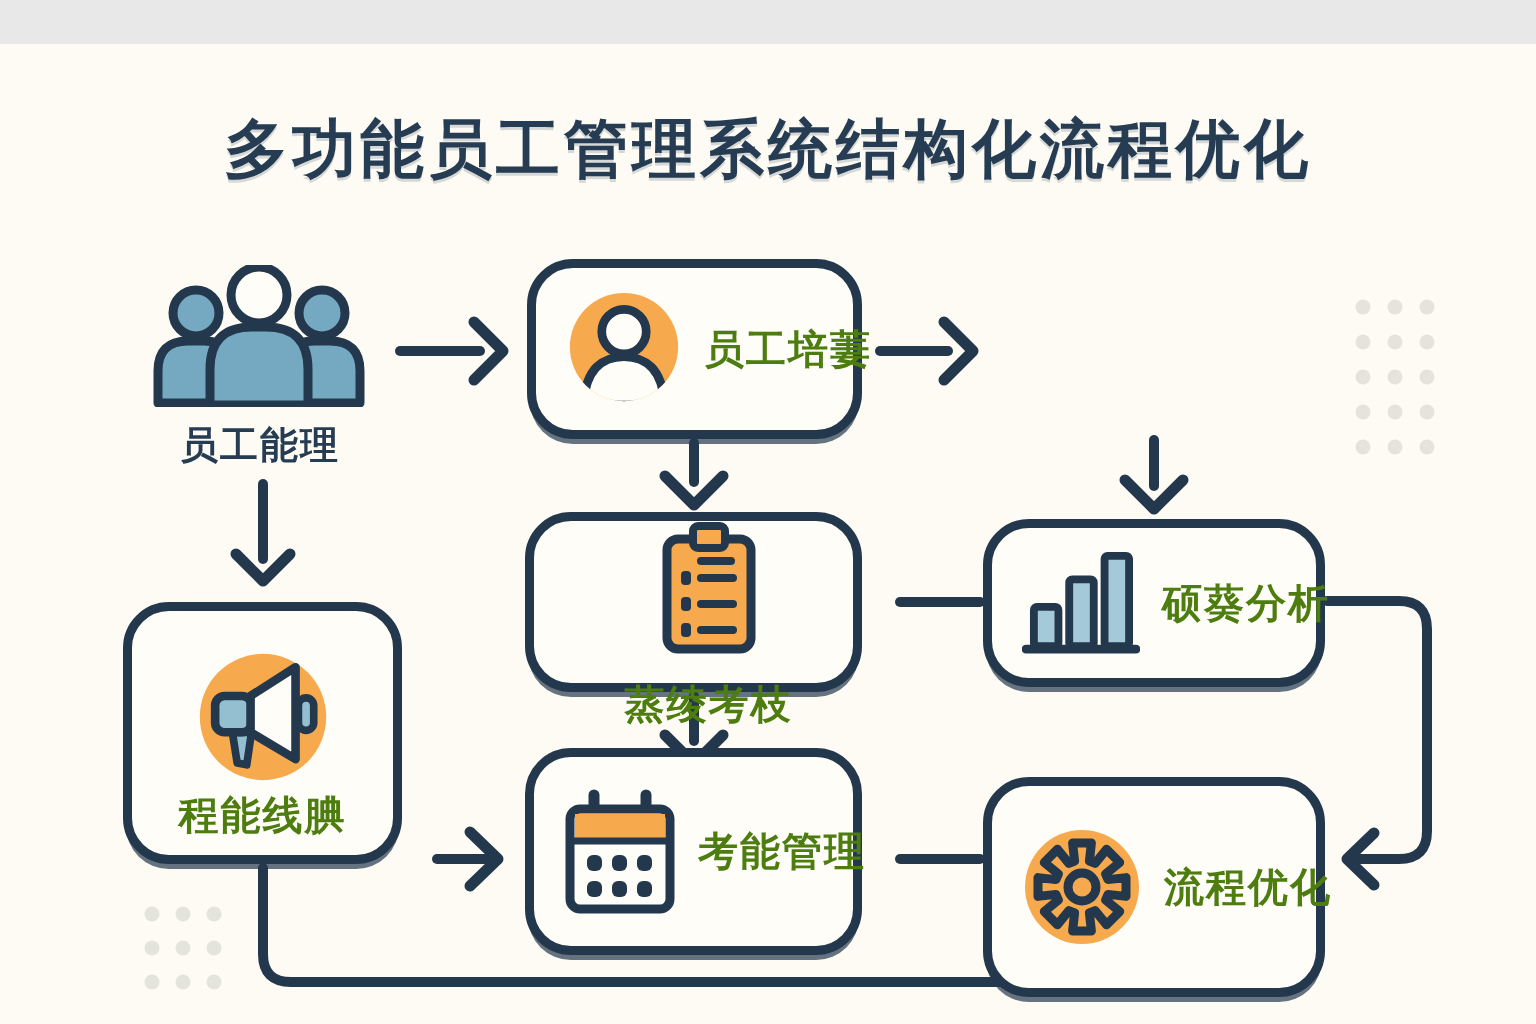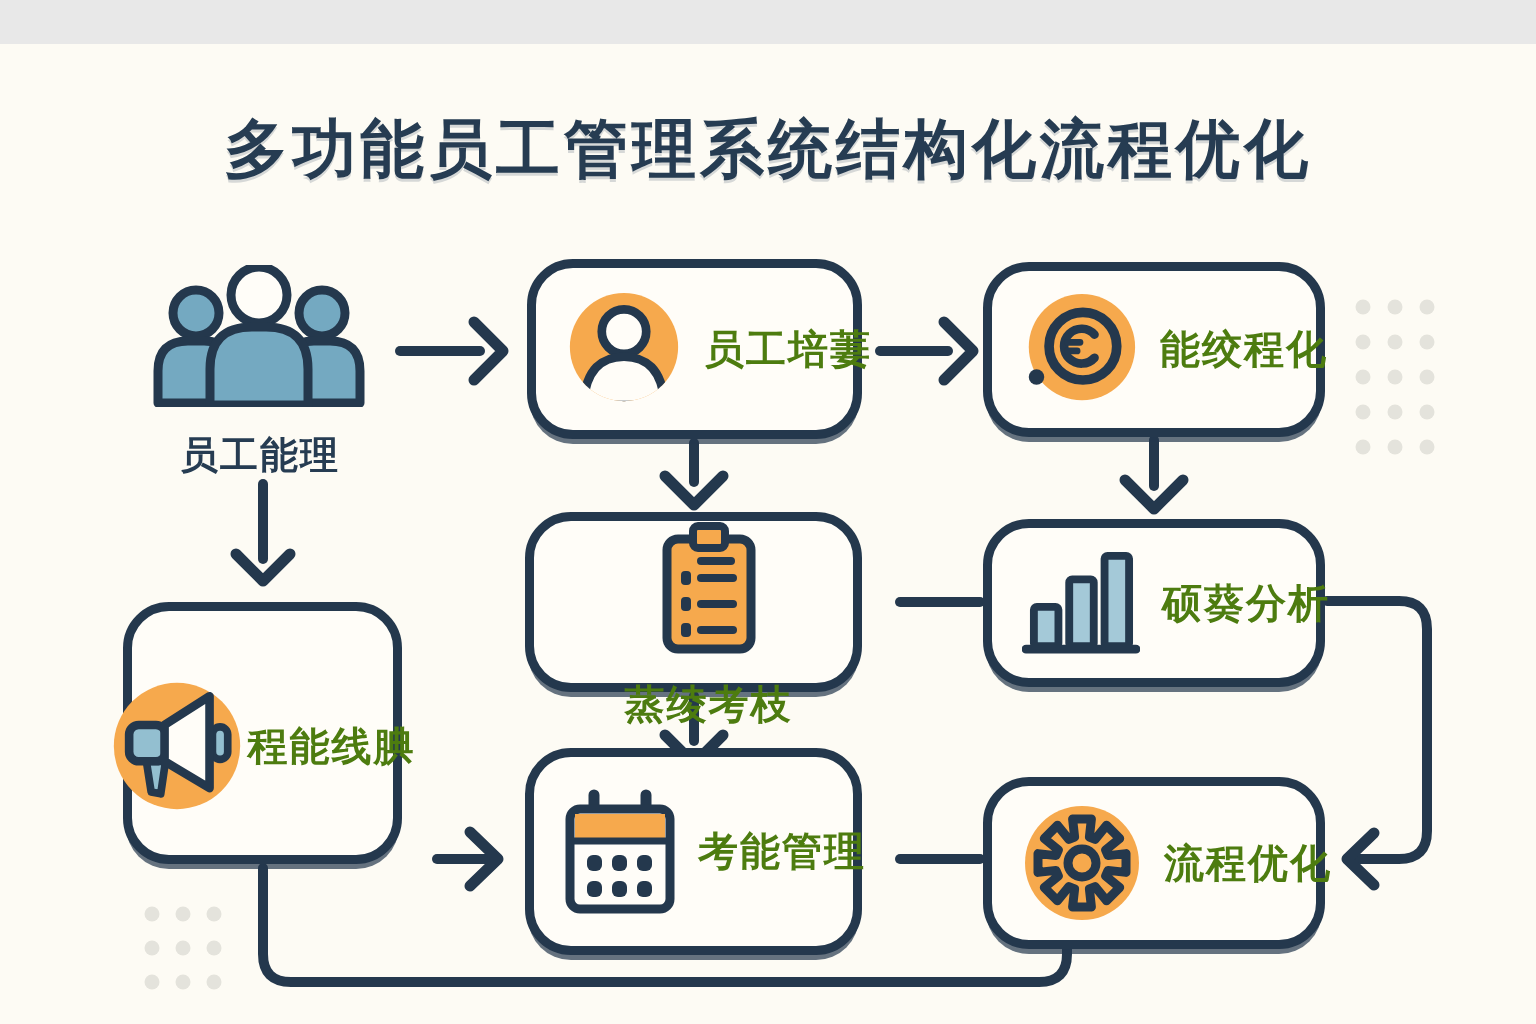--- a/index.html
+++ b/index.html
@@ -6,22 +6,22 @@
   body{font-family:"Liberation Sans","DejaVu Sans",sans-serif;background:#e8e8e8;}
   #canvas{position:relative;width:1536px;height:1024px;background:#fdfbf4;overflow:hidden;margin-top:44px;}
   .title{position:absolute;top:62px;left:0;width:100%;text-align:center;
          font-size:64px;font-weight:900;color:#263c52;letter-spacing:4px;
          text-shadow:0 3px 0 rgba(38,60,82,.18);}
   .connectors{position:absolute;left:0;top:0;}
   .node{position:absolute;box-sizing:border-box;background:#fffdf8;border:9px solid #24384d;
         border-radius:46px;display:flex;align-items:center;padding-left:30px;gap:22px;
         box-shadow:0 8px 0 -3px rgba(36,56,77,.7);}
   .node-label{font-weight:900;font-size:40px;color:#4d7c0f;white-space:nowrap;letter-spacing:2px;}
-  .node-col{flex-direction:row;justify-content:center;padding:26px 0 0 0;gap:4px;text-align:center;}
-  .source-label{position:absolute;left:140px;top:386px;width:240px;text-align:center;
+  .node-col{flex-direction:column;justify-content:center;padding:26px 0 0 0;gap:4px;text-align:center;}
+  .source-label{position:absolute;left:140px;top:376px;width:240px;text-align:center;
         font-weight:900;font-size:38px;color:#263c52;letter-spacing:2px;white-space:nowrap;}
   .icon-wrap{flex:0 0 auto;display:flex;align-items:center;justify-content:center;}
   svg{display:block;}
 </style>
 </head>
 <body>
 
 <div id="canvas">
 
   <svg class="connectors" width="1536" height="1024" viewBox="0 0 1536 1024">
@@ -112,32 +112,20 @@
         <circle cx="60" cy="58" r="56" fill="#f6a94d"></circle>
         <g clip-path="url(#clipP)">
           <circle cx="60" cy="42" r="23" fill="#fffdf8" stroke="#24384d" stroke-width="9"></circle>
           <path d="M18,118 C20,80 38,68 60,68 C82,68 100,80 102,118 Z" fill="#fffdf8" stroke="#24384d" stroke-width="9"></path>
         </g>
       </svg>
     </span>
     <span class="node-label">员工培萋</span>
   </div>
 
-  <div class="node" style="left:983px;top:218px;width:342px;height:175px;">
-    <span class="icon-wrap">
-      <svg width="116" height="116" viewBox="0 0 120 120">
-        <circle cx="62" cy="57" r="55" fill="#f6a94d"></circle>
-        <circle cx="15" cy="88" r="8" fill="#24384d"></circle>
-        <circle cx="63" cy="56" r="35" fill="none" stroke="#24384d" stroke-width="10"></circle>
-        <path d="M75,44 A18,18 0 1 0 75,68" fill="none" stroke="#24384d" stroke-width="9" stroke-linecap="round"></path>
-        <path d="M47,52 h13 M47,61 h10" fill="none" stroke="#24384d" stroke-width="7" stroke-linecap="round"></path>
-      </svg>
-    </span>
-    <span class="node-label">能绞程化</span>
-  </div>
 
   <div class="node" style="left:525px;top:468px;width:337px;height:180px;flex-direction:column;">
     <span class="icon-wrap">
       <svg width="100" height="134" viewBox="0 0 100 134">
         <rect x="8" y="18" width="84" height="110" rx="11" fill="#f6a94d" stroke="#24384d" stroke-width="9"></rect>
         <rect x="34" y="5" width="32" height="22" rx="5" fill="#f6a94d" stroke="#24384d" stroke-width="8"></rect>
         <path d="M42,40 H72" stroke="#24384d" stroke-width="8" stroke-linecap="round"></path>
         <rect x="22" y="50" width="10" height="14" rx="4" fill="#24384d"></rect>
         <path d="M42,57 H74" stroke="#24384d" stroke-width="8" stroke-linecap="round"></path>
         <rect x="22" y="76" width="10" height="14" rx="4" fill="#24384d"></rect>
@@ -172,21 +160,21 @@
         <rect x="48" y="66" width="15" height="16" rx="6" fill="#24384d"></rect>
         <rect x="73" y="66" width="15" height="16" rx="6" fill="#24384d"></rect>
         <rect x="23" y="92" width="15" height="16" rx="6" fill="#24384d"></rect>
         <rect x="48" y="92" width="15" height="16" rx="6" fill="#24384d"></rect>
         <rect x="73" y="92" width="15" height="16" rx="6" fill="#24384d"></rect>
       </svg>
     </span>
     <span class="node-label">考能管理</span>
   </div>
 
-  <div class="node" style="left:983px;top:733px;width:342px;height:172px;">
+  <div class="node" style="left:983px;top:733px;width:342px;height:220px;">
     <span class="icon-wrap">
       <svg width="120" height="120" viewBox="0 0 120 120">
         <circle cx="60" cy="60" r="57" fill="#f6a94d"></circle>
         <polygon points="104.0,50.6 104.0,69.4 86.0,67.4 83.6,73.1 97.7,84.5 84.5,97.7 73.1,83.6 67.4,86.0 69.4,104.0 50.6,104.0 52.6,86.0 46.9,83.6 35.5,97.7 22.3,84.5 36.4,73.1 34.0,67.4 16.0,69.4 16.0,50.6 34.0,52.6 36.4,46.9 22.3,35.5 35.5,22.3 46.9,36.4 52.6,34.0 50.6,16.0 69.4,16.0 67.4,34.0 73.1,36.4 84.5,22.3 97.7,35.5 83.6,46.9 86.0,52.6" fill="#f6a94d" stroke="#24384d" stroke-width="9" stroke-linejoin="round"></polygon>
         <circle cx="60" cy="60" r="14" fill="#f6a94d" stroke="#24384d" stroke-width="9"></circle>
       </svg>
     </span>
     <span class="node-label">流程优化</span>
   </div>
 

